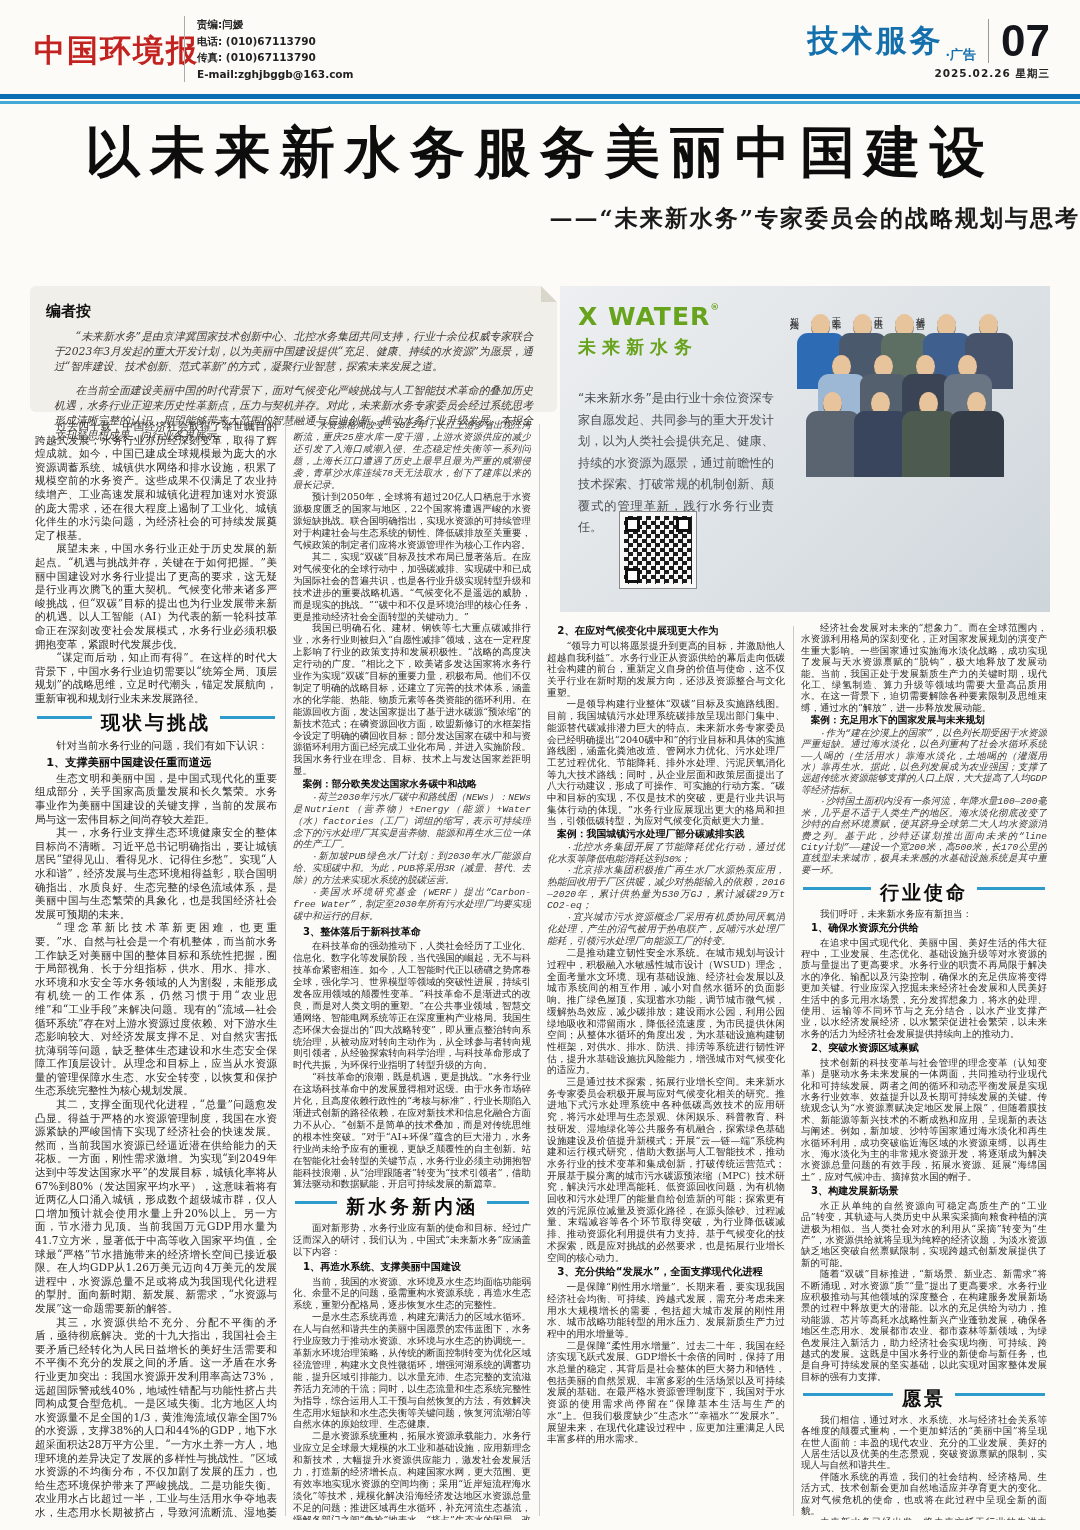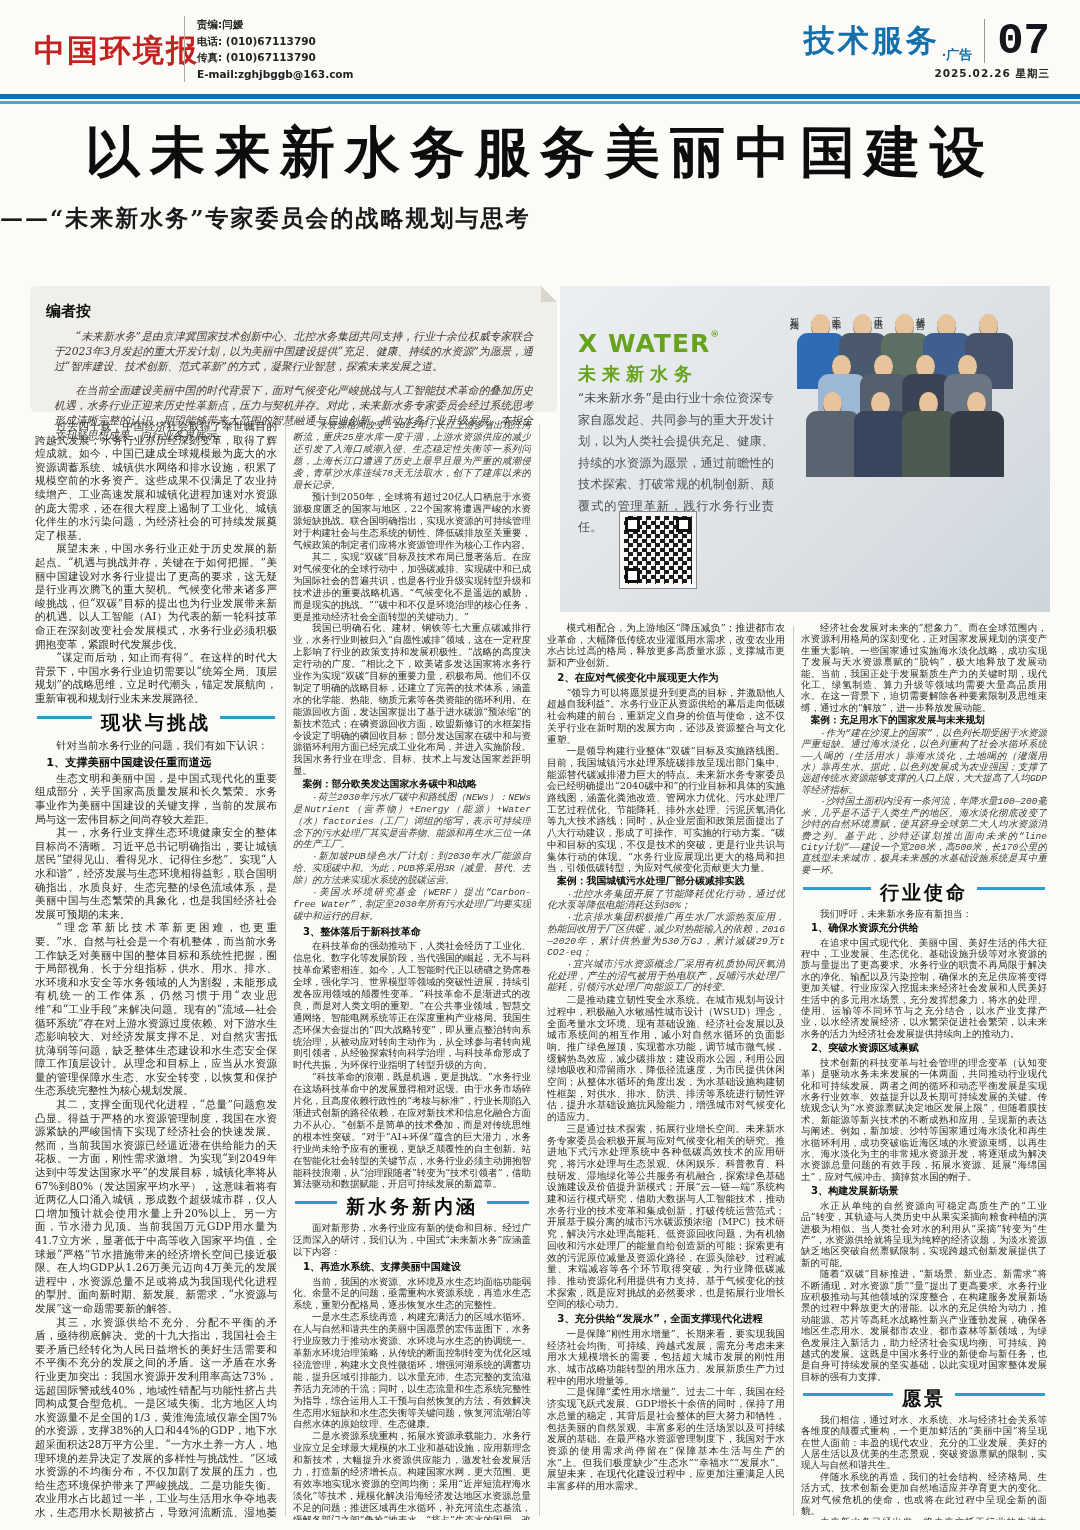--- a/index.html
+++ b/index.html
@@ -6,36 +6,36 @@
   .page{position:relative;width:1080px;height:1530px;margin:0 auto;background:#fcfbf8;overflow:hidden;font-family:"DejaVu Serif",serif;color:#222;}
   
   .header{position:absolute;top:12px;left:34px;right:30px;height:78px;}
   .masthead{position:absolute;left:0;top:18px;font-size:31px;font-weight:bold;color:#c32320;letter-spacing:2px;font-family:Liberation Serif, serif;}
   .contact{position:absolute;left:150px;top:4px;padding-left:12px;border-left:1px solid #aaa;font-family:"DejaVu Sans",sans-serif;font-size:10.5px;font-weight:bold;color:#222;line-height:16.5px;}
   .head-right{position:absolute;right:0;top:6px;text-align:right;}
   .hr-top{display:flex;align-items:center;justify-content:flex-end;}
   .section-name{font-size:31px;font-weight:bold;color:#1470ad;letter-spacing:3px;font-family:"DejaVu Serif",serif;}
   .section-suffix{font-size:13px;font-weight:bold;color:#1470ad;margin-left:2px;margin-top:28px;}
   .hr-div{width:1px;height:44px;background:#999;margin:0 12px;}
-  .page-num{font-size:44px;font-weight:bold;color:#15161c;font-family:Liberation Mono, monospace;line-height:44px;text-align:right;}
+  .page-num{font-size:44px;font-weight:bold;color:#15161c;font-family:Liberation Sans, sans-serif;line-height:44px;text-align:right;}
   .date-line{margin-top:3px;font-size:10.5px;font-weight:bold;color:#222;font-family:"DejaVu Sans",sans-serif;letter-spacing:1px;}
   .rules{position:absolute;top:94px;left:0;width:1080px;}
   .rule1{height:5px;background:#0a6fb3;}
   .rule2{height:3px;background:#42a9d9;margin-top:2px;}
   
   .title{position:absolute;top:116px;left:0;width:100%;text-align:center;font-size:55px;font-weight:bold;color:#0d0d0d;letter-spacing:10px;font-family:"DejaVu Serif",serif;}
-  .subtitle{position:absolute;top:203px;left:0;width:100%;text-align:left;font-size:23px;font-weight:bold;color:#1a1a1a;letter-spacing:2px;font-family:"DejaVu Serif",serif;}
+  .subtitle{position:absolute;top:203px;left:0;width:100%;text-align:right;font-size:23px;font-weight:bold;color:#1a1a1a;letter-spacing:2px;font-family:"DejaVu Serif",serif;}
   
   .editor-box{position:absolute;left:30px;top:286px;width:527px;height:126px;background:#f1efe9;border-radius:6px;padding:16px 16px;box-sizing:border-box;}
   .fold{position:absolute;top:0;right:0;width:0;height:0;border-top:16px solid #fcfbf8;border-left:16px solid #d9d6cb;}
   .editor-label{font-family:"DejaVu Sans",sans-serif;font-weight:bold;font-size:15px;color:#111;margin-bottom:4px;}
   .editor-box p{margin:8px;font-size:10.8px;line-height:15.2px;color:#3d3a34;text-indent:2em;font-style:italic;text-align:justify;}
   
   .photo-panel{position:absolute;left:560px;top:286px;width:490px;height:326px;background:linear-gradient(135deg,#edeff1 0%,#dde2e6 55%,#cfd6db 100%);overflow:hidden;}
-  .xwater{position:absolute;top:16px;left:18px;color:#67a31c;font-family:"DejaVu Sans",sans-serif;font-weight:bold;margin-top:27px;}
+  .xwater{position:absolute;top:16px;left:18px;color:#67a31c;font-family:"DejaVu Sans",sans-serif;font-weight:bold;}
   .xwater .en{font-size:25px;letter-spacing:1px;}
   .xwater .reg{font-size:9px;vertical-align:top;}
   .xwater .cn{font-size:18px;letter-spacing:6px;margin-top:4px;}
   .panel-desc{position:absolute;top:102px;left:18px;width:196px;font-size:12.2px;line-height:21.5px;color:#4a5056;font-family:"DejaVu Sans",sans-serif;text-align:justify;}
   .qr{position:absolute;left:60px;bottom:24px;width:68px;height:68px;background:repeating-conic-gradient(#1c1c1c 0 25%,#f7f7f7 0 50%) 0 0/9px 9px;border:4px solid #f7f7f7;outline:1px solid #8a8a8a;}
   .qr-eye{position:absolute;width:15px;height:15px;border:3px solid #111;background:#fff;box-sizing:border-box;}
   .qr-eye.e1{top:1px;left:1px;} .qr-eye.e2{top:1px;right:1px;} .qr-eye.e3{bottom:1px;left:1px;}
   .collage{position:absolute;left:205px;top:28px;right:6px;bottom:0;}
   .prow{display:flex;justify-content:center;align-items:flex-end;}
   .prow2{margin-top:-34px;} .prow3{margin-top:-38px;}
@@ -219,21 +219,20 @@
         <span class="tx">新水务新内涵</span>
         <span class="ln"></span>
       </div>
       <p class="p">面对新形势，水务行业应有新的使命和目标。经过广泛而深入的研讨，我们认为，中国式“未来新水务”应涵盖以下内容：</p>
       <p class="sub">1、再造水系统、支撑美丽中国建设</p>
       <p class="p">当前，我国的水资源、水环境及水生态均面临功能弱化、余量不足的问题，亟需重构水资源系统，再造水生态系统，重塑分配格局，逐步恢复水生态的完整性。</p>
       <p class="p">一是水生态系统再造，构建充满活力的区域水循环。在人与自然和谐共生的美丽中国愿景的宏伟蓝图下，水务行业应致力于推动水资源、水环境与水生态的协调统一。革新水环境治理策略，从传统的断面控制转变为优化区域径流管理，构建水文良性微循环，增强河湖系统的调蓄功能，提升区域引排能力。以水量充沛、生态完整的支流滋养活力充沛的干流；同时，以生态流量和生态系统完整性为指导，综合运用人工干预与自然恢复的方法，有效解决生态用水短缺和水生态失衡等关键问题，恢复河流湖泊等自然水体的原始纹理、生态健康。</p>
       <p class="p">二是水资源系统重构，拓展水资源承载能力。水务行业应立足全球最大规模的水工业和基础设施，应用新理念和新技术，大幅提升水资源供应能力，激发社会发展活力，打造新的经济增长点。构建国家水网，更大范围、更有效率地实现水资源的空间均衡；采用“近岸短流程海水淡化”等技术，规模化解决沿海经济发达地区水资源总量不足的问题；推进区域再生水循环，补充河流生态基流，缓解各部门之间“争抢”地表水、“挤占”生态水的困局，改善北方地区缺水和季节性河流缺水等状况。</p>
     </div>
   <div class="col" id="col3">
-      <p class="p">模式相配合，为上游地区“降压减负”；推进都市农业革命，大幅降低传统农业灌溉用水需求，改变农业用水占比过高的格局，释放更多高质量水源，支撑城市更新和产业创新。</p>
       <p class="sub">2、在应对气候变化中展现更大作为</p>
       <p class="p">“领导力可以将愿景提升到更高的目标，并激励他人超越自我利益”。水务行业正从资源供给的幕后走向低碳社会构建的前台，重新定义自身的价值与使命，这不仅关乎行业在新时期的发展方向，还涉及资源整合与文化重塑。</p>
       <p class="p">一是领导构建行业整体“双碳”目标及实施路线图。目前，我国城镇污水处理系统碳排放呈现出部门集中、能源替代碳减排潜力巨大的特点。未来新水务专家委员会已经明确提出“2040碳中和”的行业目标和具体的实施路线图，涵盖化粪池改造、管网水力优化、污水处理厂工艺过程优化、节能降耗、排外水处理、污泥厌氧消化等九大技术路线；同时，从企业层面和政策层面提出了八大行动建议，形成了可操作、可实施的行动方案。“碳中和目标的实现，不仅是技术的突破，更是行业共识与集体行动的体现。”水务行业应展现出更大的格局和担当，引领低碳转型，为应对气候变化贡献更大力量。</p>
       <p class="case">案例：我国城镇污水处理厂部分碳减排实践</p>
       <p class="casep">·北控水务集团开展了节能降耗优化行动，通过优化水泵等降低电能消耗达到30%；</p>
       <p class="casep">·北京排水集团积极推广再生水厂水源热泵应用，热能回收用于厂区供暖，减少对热能输入的依赖，2016—2020年，累计供热量为530万GJ，累计减碳29万t CO2-eq；</p>
       <p class="casep">·宜兴城市污水资源概念厂采用有机质协同厌氧消化处理，产生的沼气被用于热电联产，反哺污水处理厂能耗，引领污水处理厂向能源工厂的转变。</p>
       <p class="p">二是推动建立韧性安全水系统。在城市规划与设计过程中，积极融入水敏感性城市设计（WSUD）理念，全面考量水文环境、现有基础设施、经济社会发展以及城市系统间的相互作用，减小对自然水循环的负面影响。推广绿色屋顶，实现蓄水功能，调节城市微气候，缓解热岛效应，减少碳排放；建设雨水公园，利用公园绿地吸收和滞留雨水，降低径流速度，为市民提供休闲空间；从整体水循环的角度出发，为水基础设施构建韧性框架，对供水、排水、防洪、排涝等系统进行韧性评估，提升水基础设施抗风险能力，增强城市对气候变化的适应力。</p>
       <p class="p">三是通过技术探索，拓展行业增长空间。未来新水务专家委员会积极开展与应对气候变化相关的研究。推进地下式污水处理系统中各种低碳高效技术的应用研究，将污水处理与生态景观、休闲娱乐、科普教育、科技研发、湿地绿化等公共服务有机融合，探索绿色基础设施建设及价值提升新模式；开展“云—链—端”系统构建和运行模式研究，借助大数据与人工智能技术，推动水务行业的技术变革和集成创新，打破传统运营范式；开展基于膜分离的城市污水碳源预浓缩（MPC）技术研究，解决污水处理高能耗、低资源回收问题，为有机物回收和污水处理厂的能量自给创造新的可能；探索更有效的污泥原位减量及资源化路径，在源头除砂、过程减量、末端减容等各个环节取得突破，为行业降低碳减排、推动资源化利用提供有力支持。基于气候变化的技术探索，既是应对挑战的必然要求，也是拓展行业增长空间的核心动力。</p>
       <p class="sub">3、充分供给“发展水”，全面支撑现代化进程</p>

